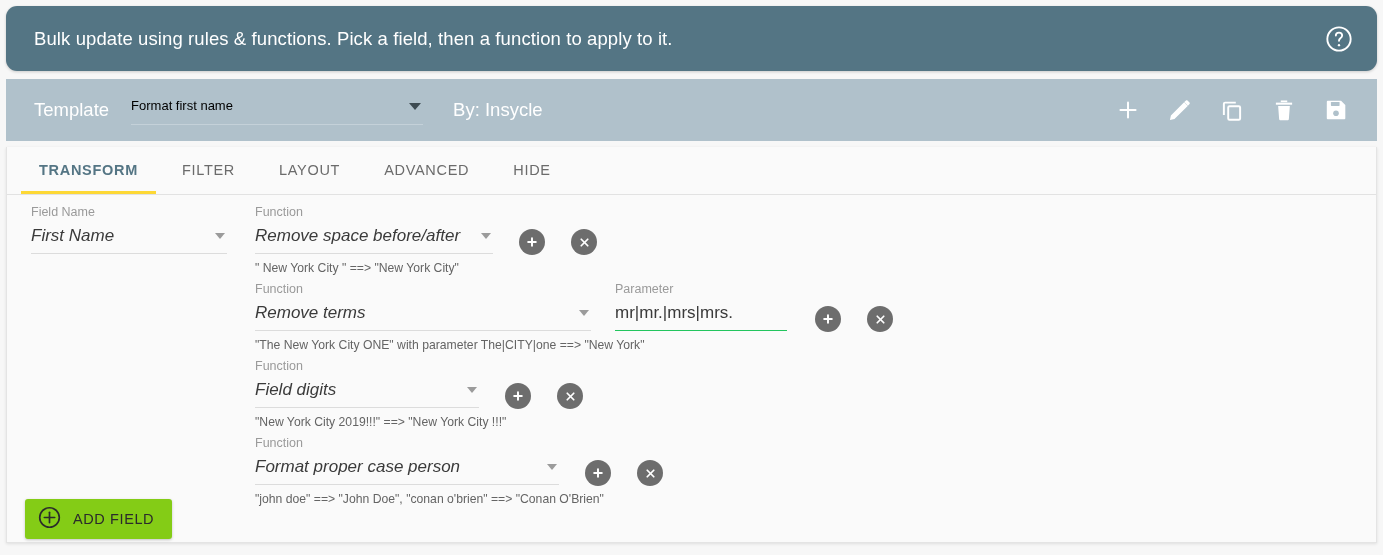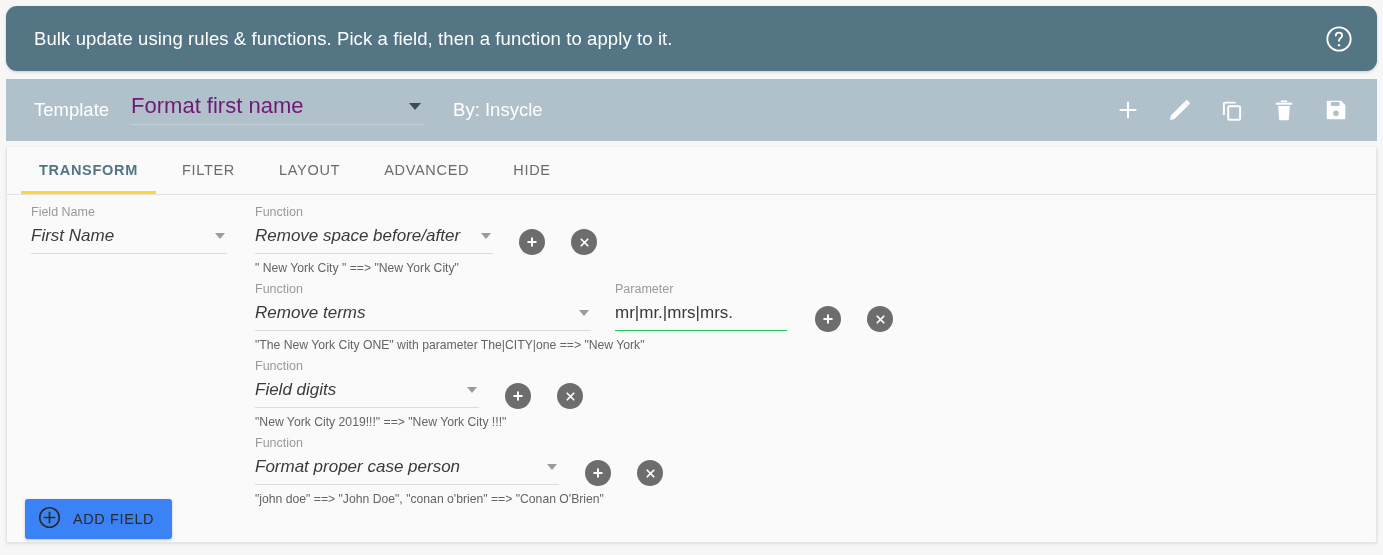--- a/index.html
+++ b/index.html
@@ -61,22 +61,22 @@
     white-space: nowrap;
   }
   .tpl-select {
     position: relative;
     width: 292px;
     border-bottom: 1px solid #c4d1d9;
     padding-bottom: 7px;
     cursor: pointer;
   }
   .tpl-select-value {
-    color: #701a75;
-    font-size: 22px;
+    color: #000000;
+    font-size: 13px;
     line-height: 22px;
     white-space: nowrap;
   }
   .caret-white {
     position: absolute;
     right: 2px;
     top: 8px;
     width: 0; height: 0;
     border-left: 6px solid transparent;
     border-right: 6px solid transparent;
@@ -217,21 +217,21 @@
     flex: none;
   }
   .circle-btn svg { display: block; }
 
   
   .add-field {
     position: absolute;
     left: 18px;
     top: 352px;
     height: 40px;
-    background: #3b82f6;
+    background: #84cc16;
     border-radius: 3px;
     box-shadow: 0 1px 3px rgba(0,0,0,0.22);
     display: inline-flex;
     align-items: center;
     padding: 0 18px 0 12px;
     cursor: pointer;
   }
   .add-field-label {
     font-size: 14.5px;
     letter-spacing: 0.6px;

